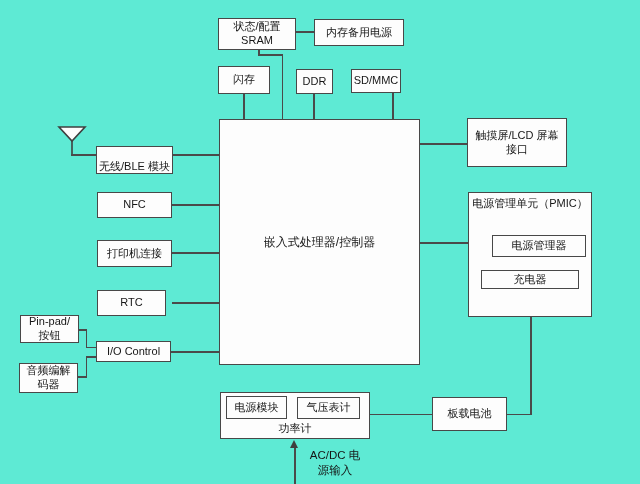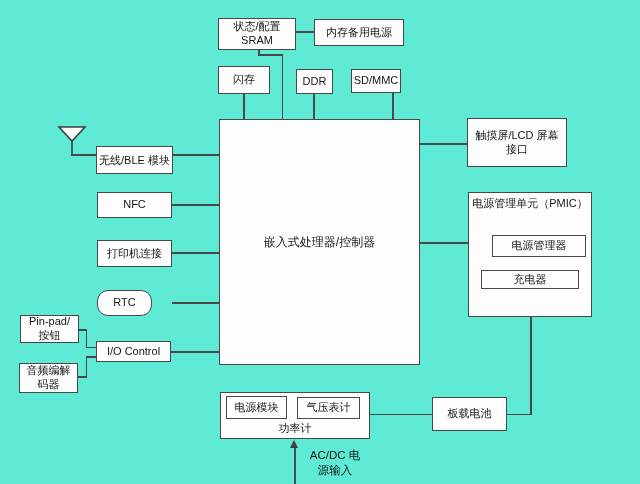--- a/index.html
+++ b/index.html
@@ -72,30 +72,30 @@
   <div class="box" style="left:219px;top:119px;width:201px;height:246px;font-size:12px;">
     <span class="ln">嵌入式处理器/控制器</span>
   </div>
 
   <svg style="position:absolute;left:57px;top:124px;" width="30" height="32" viewBox="0 0 30 32">
     <polygon points="2,3 28,3 15,17" fill="#fdfdfd" stroke="#3f3f3f" stroke-width="1.6"></polygon>
     <line x1="15" y1="17" x2="15" y2="31" stroke="#3f3f3f" stroke-width="1.6"></line>
   </svg>
   <div class="hl" style="left:71px;top:154px;width:25px;"></div>
 
-  <div class="box" style="left:96px;top:146px;width:77px;height:28px;justify-content:flex-start;padding-top:7px;">
+  <div class="box" style="left:96px;top:146px;width:77px;height:28px;justify-content:flex-start;padding-top:13px;">
     <span class="ln">无线/BLE 模块</span>
   </div>
   <div class="box" style="left:97px;top:192px;width:75px;height:26px;">
     <span class="ln">NFC</span>
   </div>
   <div class="box" style="left:97px;top:240px;width:75px;height:27px;">
     <span class="ln">打印机连接</span>
   </div>
-  <div class="box" style="left:97px;top:290px;width:55px;height:26px;border-radius:11px;">
+  <div class="box" style="left:97px;top:290px;width:69px;height:26px;">
     <span class="ln">RTC</span>
   </div>
   <div class="box" style="left:20px;top:315px;width:59px;height:28px;">
     <span class="ln">Pin-pad/</span>
     <span class="ln">按钮</span>
   </div>
   <div class="box" style="left:19px;top:363px;width:59px;height:30px;">
     <span class="ln">音频编解</span>
     <span class="ln">码器</span>
   </div>

